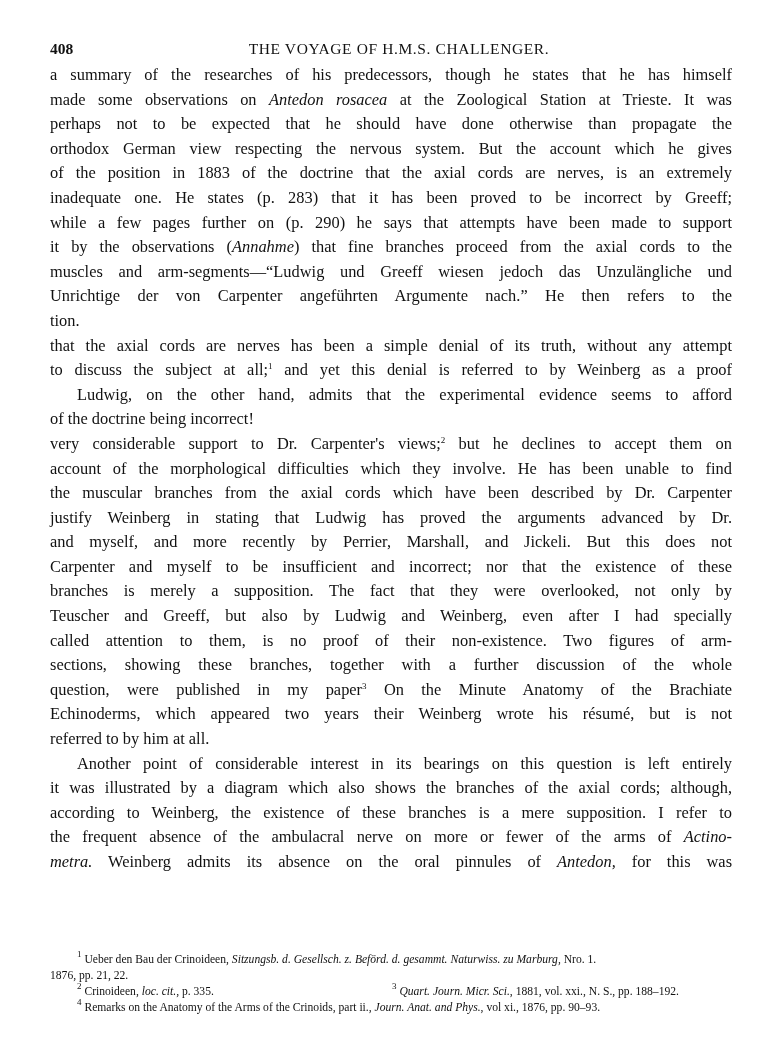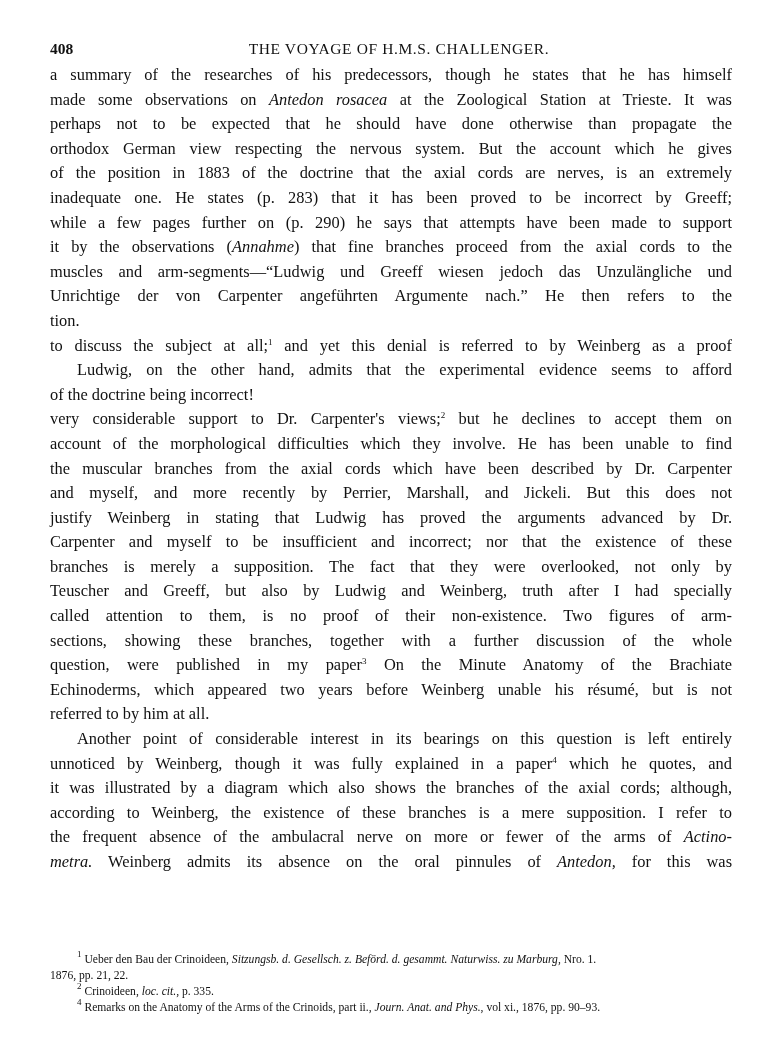--- a/index.html
+++ b/index.html
@@ -36,45 +36,46 @@
       <div class="line"><span>made some observations on </span><i>Antedon rosacea</i><span> at the Zoological Station at Trieste.   It was</span></div>
       <div class="line"><span>perhaps not to be expected that he should have done otherwise than propagate the</span></div>
       <div class="line"><span>orthodox German view respecting the nervous system.   But the account which he gives</span></div>
       <div class="line"><span>of the position in 1883 of the doctrine that the axial cords are nerves, is an extremely</span></div>
       <div class="line"><span>inadequate one.   He states (p. 283) that it has been proved to be incorrect by Greeff;</span></div>
       <div class="line"><span>while a few pages further on (p. 290) he says that attempts have been made to support</span></div>
       <div class="line"><span>it by the observations (</span><i>Annahme</i><span>) that fine branches proceed from the axial cords to the</span></div>
       <div class="line"><span>muscles and arm-segments—“Ludwig und Greeff wiesen jedoch das Unzulängliche und</span></div>
       <div class="line"><span>Unrichtige der von Carpenter angeführten Argumente nach.”  He then refers to the</span></div>
       <div class="line last"><span>tion.</span></div>
+      <div class="line"><span>that the axial cords are nerves has been a simple denial of its truth, without any attempt</span></div>
       <div class="line"><span>to discuss the subject at all;</span><sup>1</sup><span> and yet this denial is referred to by Weinberg as a proof</span></div>
       <div class="line indent"><span>Ludwig, on the other hand, admits that the experimental evidence seems to afford</span></div>
       <div class="line last"><span>of the doctrine being incorrect!</span></div>
       <div class="line"><span>very considerable support to Dr. Carpenter's views;</span><sup>2</sup><span> but he declines to accept them on</span></div>
       <div class="line"><span>account of the morphological difficulties which they involve.   He has been unable to find</span></div>
       <div class="line"><span>the muscular branches from the axial cords which have been described by Dr. Carpenter</span></div>
+      <div class="line"><span>justify Weinberg in stating that Ludwig has proved the arguments advanced by Dr.</span></div>
       <div class="line"><span>and myself, and more recently by Perrier, Marshall, and Jickeli.   But this does not</span></div>
-      <div class="line"><span>justify Weinberg in stating that Ludwig has proved the arguments advanced by Dr.</span></div>
       <div class="line"><span>Carpenter and myself to be insufficient and incorrect; nor that the existence of these</span></div>
       <div class="line"><span>branches is merely a supposition.   The fact that they were overlooked, not only by</span></div>
-      <div class="line"><span>Teuscher and Greeff, but also by Ludwig and Weinberg, truth after I had specially</span></div>
+      <div class="line"><span>Teuscher and Greeff, but also by Ludwig and Weinberg, even after I had specially</span></div>
       <div class="line"><span>called attention to them, is no proof of their non-existence.   Two figures of arm-</span></div>
       <div class="line"><span>sections, showing these branches, together with a further discussion of the whole</span></div>
       <div class="line"><span>question, were published in my paper</span><sup>3</sup><span> On the Minute Anatomy of the Brachiate</span></div>
-      <div class="line"><span>Echinoderms, which appeared two years before Weinberg unable his résumé, but is not</span></div>
+      <div class="line"><span>Echinoderms, which appeared two years their Weinberg wrote his résumé, but is not</span></div>
       <div class="line last"><span>referred to by him at all.</span></div>
       <div class="line indent"><span>Another point of considerable interest in its bearings on this question is left entirely</span></div>
-      <div class="line"><span>unnoticed by Weinberg, though it was fully explained in a paper</span><sup>4</sup><span> which he quotes, and</span></div>
       <div class="line"><span>it was illustrated by a diagram which also shows the branches of the axial cords; although,</span></div>
       <div class="line"><span>according to Weinberg, the existence of these branches is a mere supposition.   I refer to</span></div>
       <div class="line"><span>the frequent absence of the ambulacral nerve on more or fewer of the arms of </span><i>Actino-</i></div>
       <div class="line"><i>metra.</i><span>  Weinberg admits its absence on the oral pinnules of </span><i>Antedon,</i><span> for this was</span></div>
     </div>
 
   <div class="footnotes">
     <div class="fn indent"><sup>1</sup><span> Ueber den Bau der Crinoideen, </span><i>Sitzungsb. d. Gesellsch. z. Beförd. d. gesammt. Naturwiss. zu Marburg,</i><span> Nro. 1.</span></div>
     <div class="fn"><span>1876, pp. 21, 22.</span></div>
     <div class="fn-row">
       <span class="left"><sup>2</sup><span> Crinoideen, </span><i>loc. cit.</i><span>, p. 335.</span></span>
+      <span class="right"><sup>3</sup><span> </span><i>Quart. Journ. Micr. Sci.</i><span>, 1881, vol. xxi., N. S., pp. 188–192.</span></span>
     </div>
     <div class="fn indent"><sup>4</sup><span> Remarks on the Anatomy of the Arms of the Crinoids, part ii., </span><i>Journ. Anat. and Phys.</i><span>, vol  xi., 1876, pp. 90–93.</span></div>
   </div>
 </div>
 
 </body></html>

